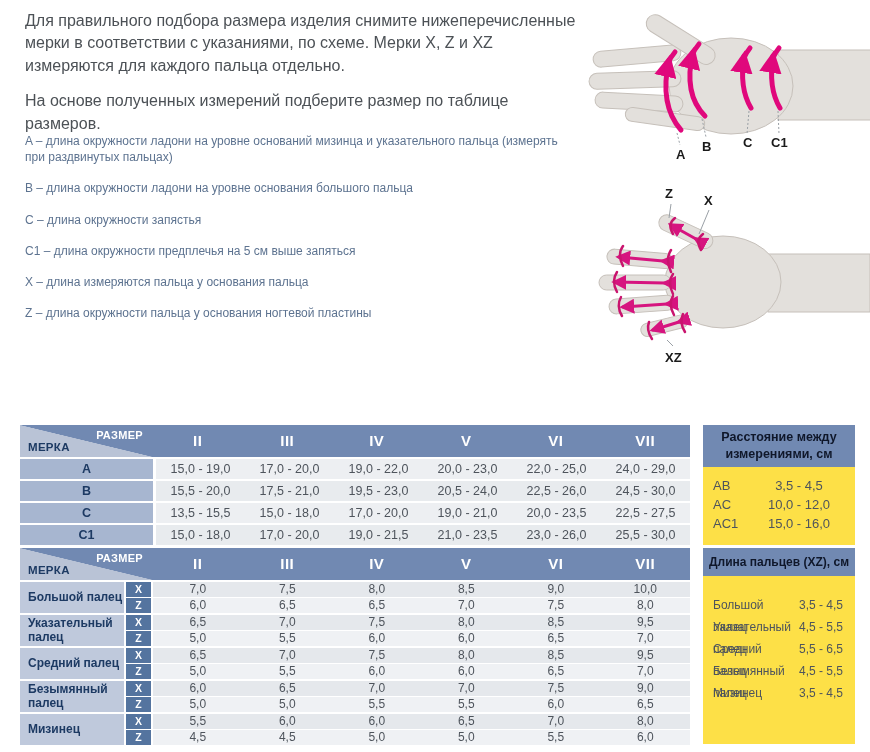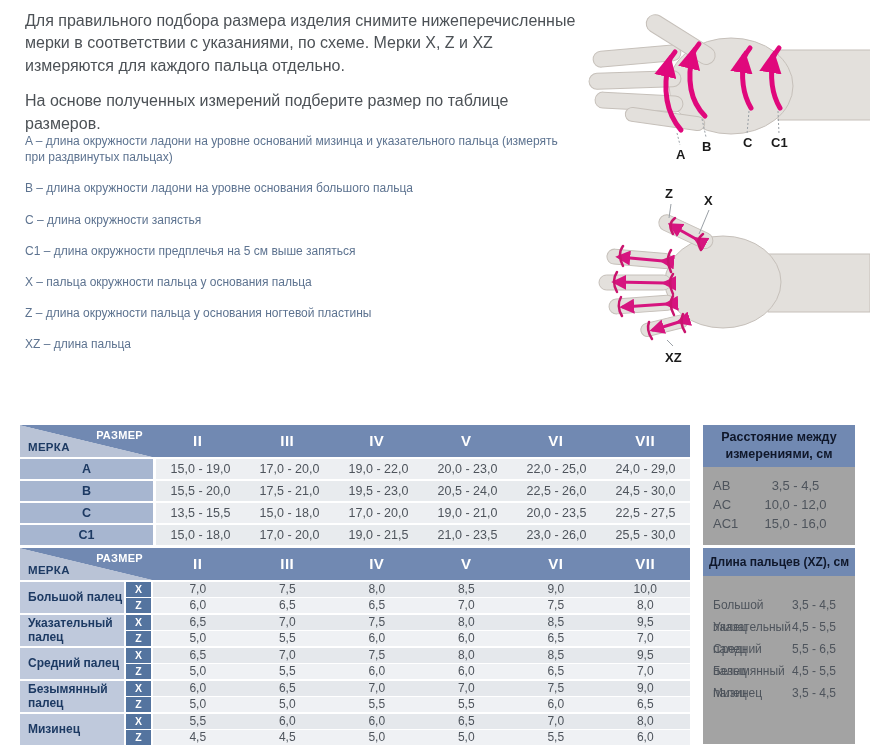--- a/index.html
+++ b/index.html
@@ -56,21 +56,21 @@
   .val-row.x { background:#e5e8ec; }
   .val-row.z { background:#eff1f4; }
   .t2-cell { flex:1; text-align:center; line-height:15px; font-size:12px; color:#4e545c; }
   
   .panel { width:152px; margin-left:13px; display:flex; flex-direction:column; }
   .panel1 { height:120px; }
   .panel2 { height:196px; }
   .panel-head { background:#7189b2; color:#0f172a; font-weight:bold; text-align:center;
                 font-size:12.5px; line-height:1.35; padding:4px 6px; }
   .panel2 .panel-head { font-size:12px; padding:6px 4px; }
-  .panel-body { background:#a3a3a3; flex:1; padding:9px 17px 0 10px; }
+  .panel-body { background:#fde047; flex:1; padding:9px 10px 0 10px; }
   .p1-row { display:flex; font-size:13px; color:#4e545c; height:19px; line-height:19px; }
   .p1-label { width:40px; }
   .p1-value { flex:1; text-align:center; }
   .panel2 .panel-body { padding-top:18px; }
   .p2-row { display:flex; font-size:12px; color:#4e545c; height:22px; line-height:22px; }
   .p2-label { flex:1; }
   .p2-value { width:54px; text-align:right; padding-right:2px; }
   
   .svg-label { font-family:"Liberation Sans", sans-serif; font-size:13px; font-weight:bold; fill:#1a1a1a; }
 </style>
@@ -82,23 +82,22 @@
   <div class="intro">
     <p>Для правильного подбора размера изделия снимите нижеперечисленные мерки в соответствии с указаниями, по схеме. Мерки X, Z и XZ измеряются для каждого пальца отдельно.</p>
     <p>На основе полученных измерений подберите размер по таблице размеров.</p>
   </div>
 
   <div class="mlist">
     <p class="mitem">A – длина окружности ладони на уровне оснований мизинца и указательного пальца (измерять при раздвинутых пальцах)</p>
     <p class="mitem">B – длина окружности ладони на уровне основания большого пальца</p>
     <p class="mitem">C – длина окружности запястья</p>
     <p class="mitem">C1 – длина окружности предплечья на 5 см выше запяться</p>
-    <p class="mitem">X – пальца окружности пальца у основания пальца</p>
+    <p class="mitem">X – длина измеряются пальца у основания пальца</p>
     <p class="mitem">Z – длина окружности пальца у основания ногтевой пластины</p>
-    <p class="mitem">XZ – длина пальца</p>
   </div>
 
   <svg class="hand1" width="287" height="172" viewBox="0 0 287 172">
     <defs>
       <marker id="arrP" viewBox="0 0 8 8" refX="6" refY="4" markerWidth="4.5" markerHeight="4.5" orient="auto">
         <path d="M0,0 L8,4 L0,8 z" fill="#e0087c"></path>
       </marker>
     </defs>
     <g fill="#e3e0dc" stroke="#c6c0ba" stroke-width="1">
       <rect x="195" y="46" width="94" height="70"></rect>

